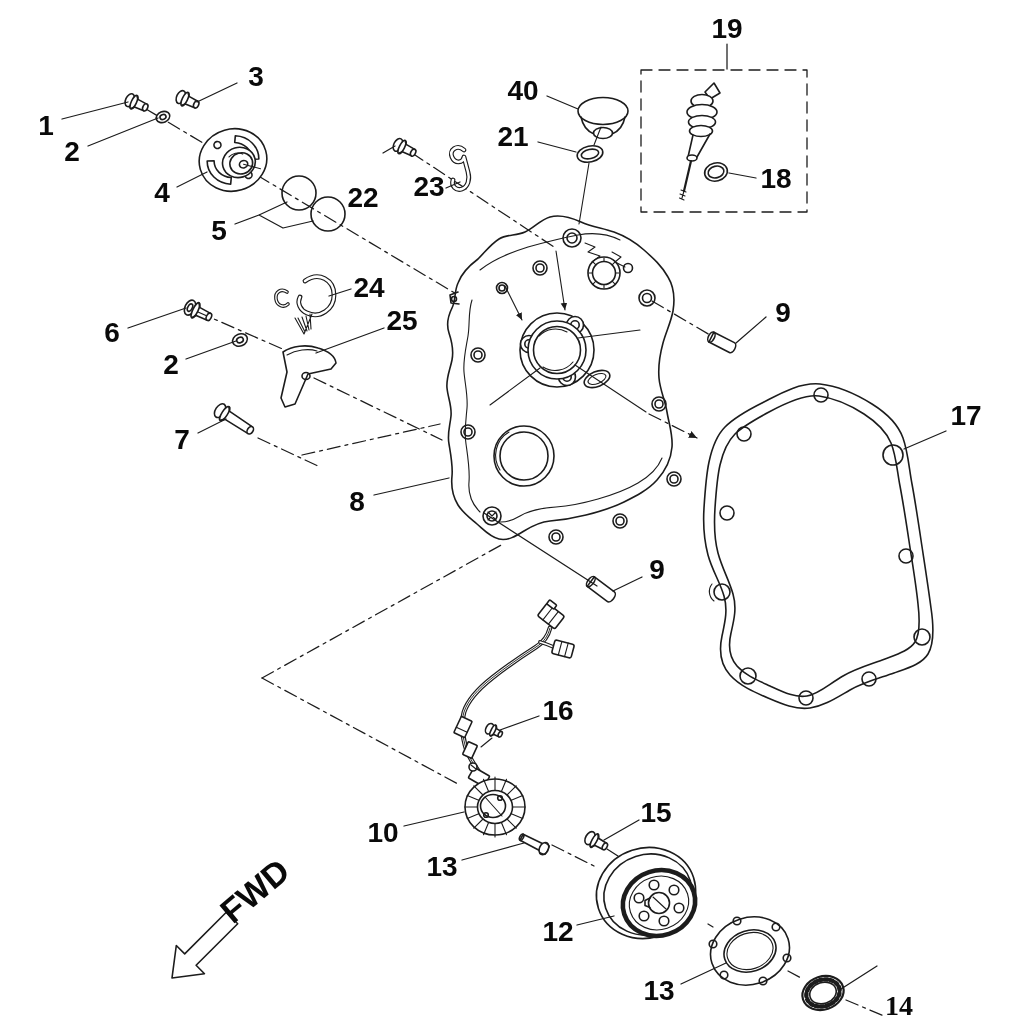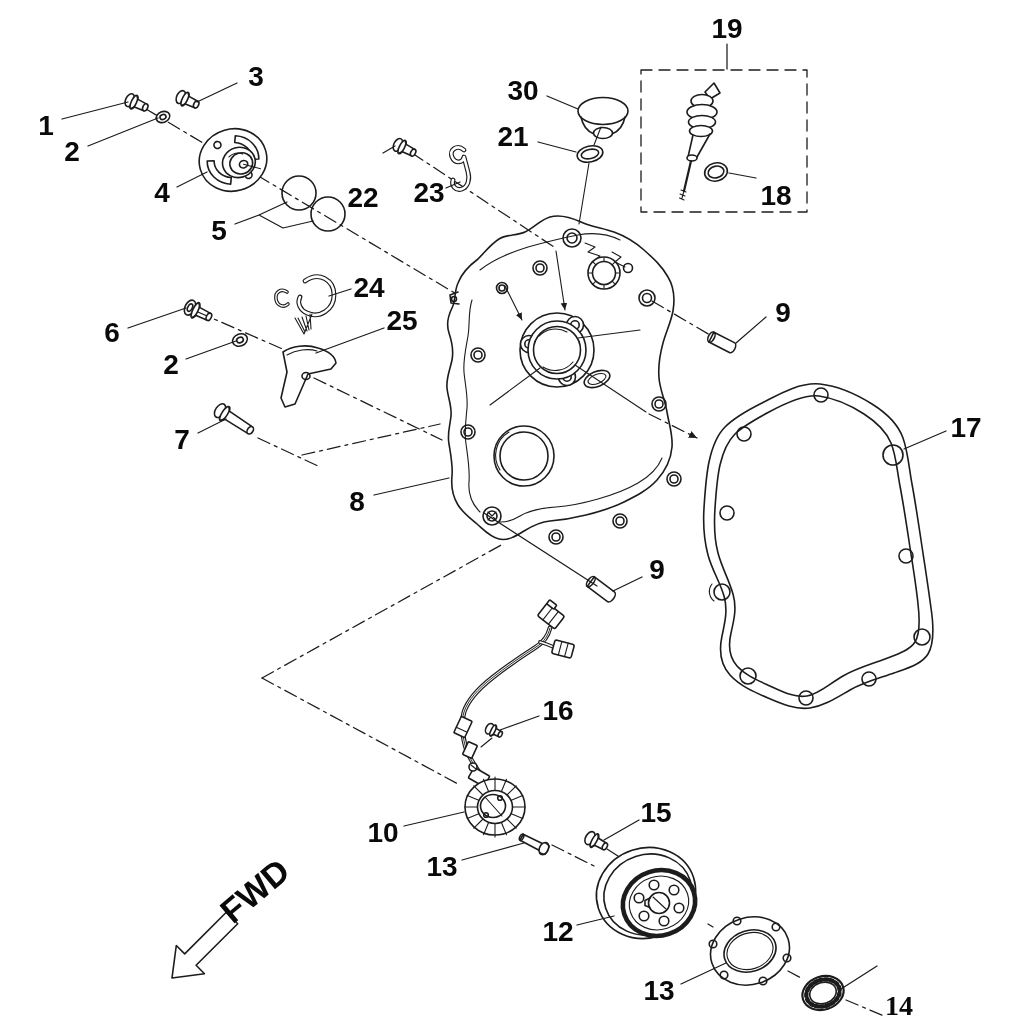--- a/index.html
+++ b/index.html
@@ -424,26 +424,26 @@
       <div class="part-label" style="left: 357px; top: 502px;">8</div>
       <div class="part-label" style="left: 783px; top: 313px;">9</div>
       <div class="part-label" style="left: 657px; top: 570px;">9</div>
       <div class="part-label" style="left: 383px; top: 833px;">10</div>
       <div class="part-label" style="left: 442px; top: 867px;">13</div>
       <div class="part-label" style="left: 558px; top: 932px;">12</div>
       <div class="part-label" style="left: 659px; top: 991px;">13</div>
       <div class="part-label" style="left: 899px; top: 1006px; font-family: Liberation Serif, serif;">14</div>
       <div class="part-label" style="left: 656px; top: 813px;">15</div>
       <div class="part-label" style="left: 558px; top: 711px;">16</div>
-      <div class="part-label" style="left: 966px; top: 428px; text-align: right;">17</div>
-      <div class="part-label" style="left: 776px; top: 196px;">18</div>
+      <div class="part-label" style="left: 966px; top: 416px; text-align: right;">17</div>
+      <div class="part-label" style="left: 776px; top: 179px;">18</div>
       <div class="part-label" style="left: 727px; top: 29px;">19</div>
-      <div class="part-label" style="left: 523px; top: 91px;">30</div>
+      <div class="part-label" style="left: 523px; top: 91px;">40</div>
       <div class="part-label" style="left: 513px; top: 137px; text-align: right;">21</div>
       <div class="part-label" style="left: 363px; top: 158px; margin-top: 40px;">22</div>
-      <div class="part-label" style="left: 429px; top: 193px; text-align: center;">23</div>
+      <div class="part-label" style="left: 429px; top: 187px; text-align: center;">23</div>
       <div class="part-label" style="left: 369px; top: 288px;">24</div>
       <div class="part-label" style="left: 402px; top: 321px;">25</div>
     </div>
 
 <div id="fwd-label">FWD</div>
 
 </div>
 
 </body></html>

